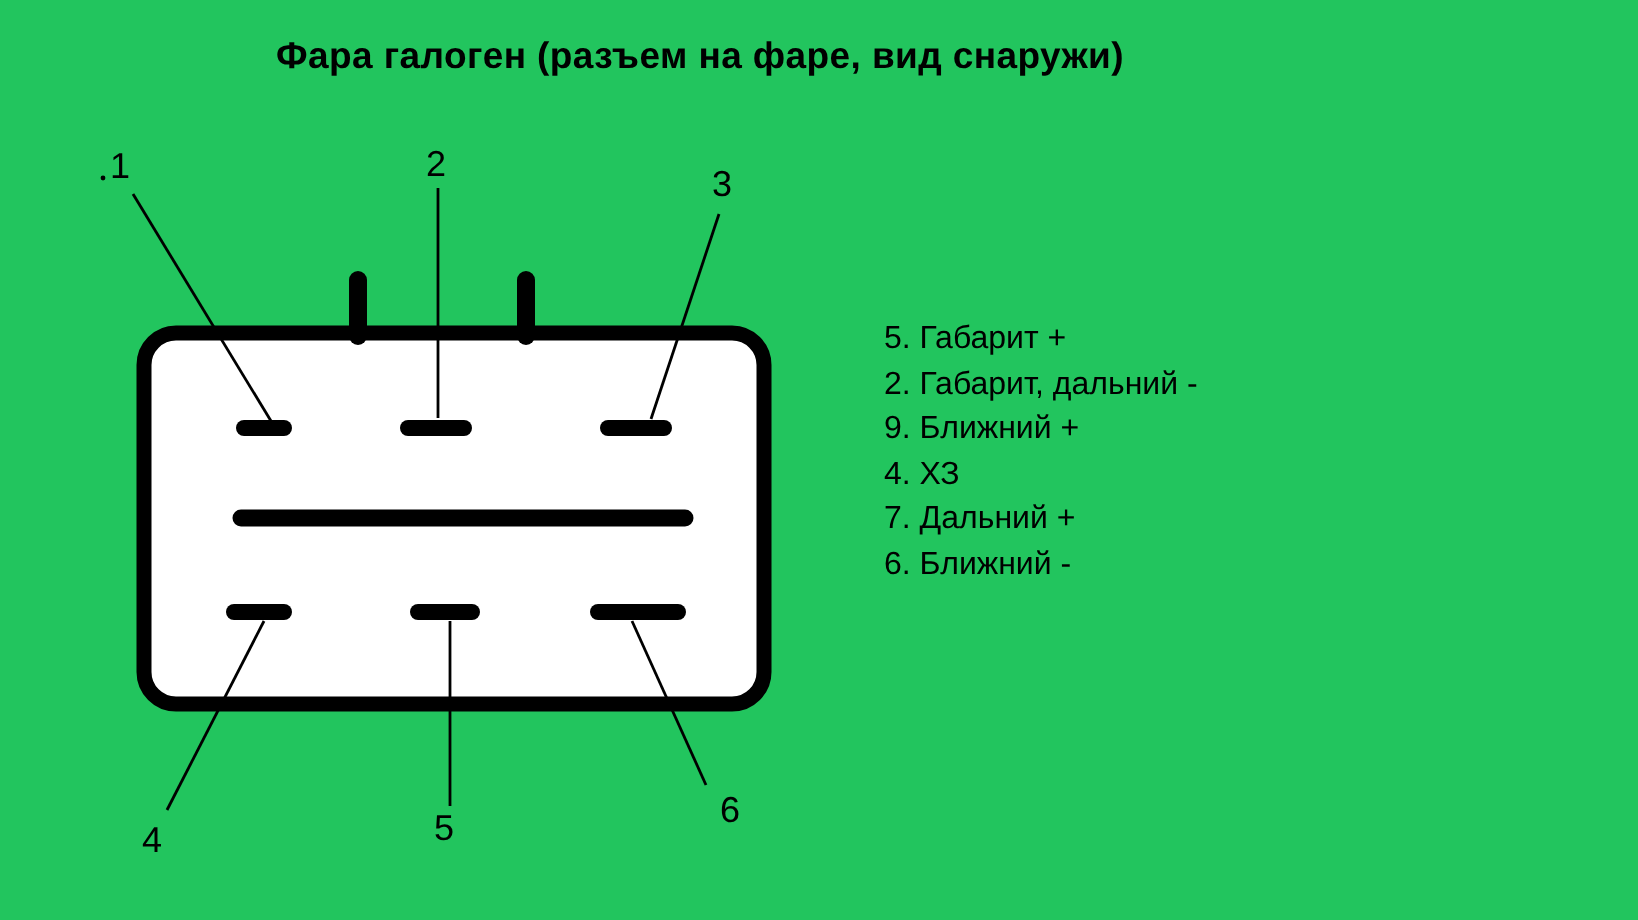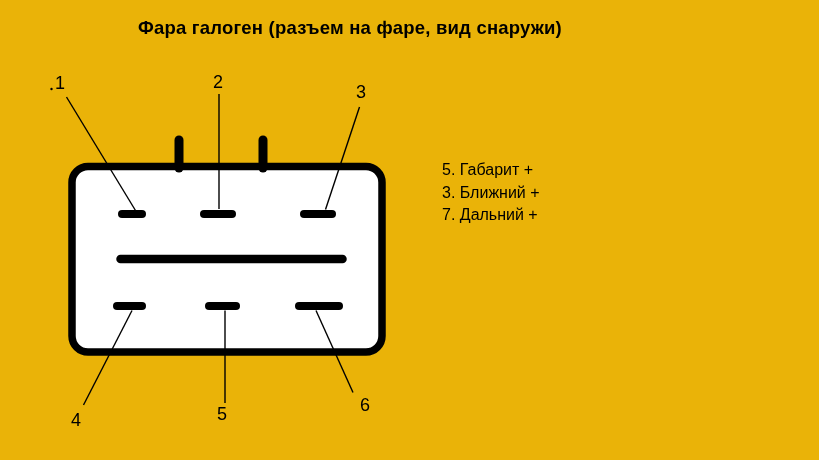--- a/index.html
+++ b/index.html
@@ -1,21 +1,21 @@
 <!DOCTYPE html>
 <html><head>
 <meta charset="utf-8">
 <style>
   * { margin: 0; padding: 0; box-sizing: border-box; }
   html, body { background: #ffffff; }
   .page {
     position: relative;
     width: 819px;
     height: 460px;
-    background: #eab308;
+    background: #22c55e;
     overflow: hidden;
     font-family: "Liberation Sans", sans-serif;
     color: #000000;
   }
   .title {
     position: absolute;
     top: 17px;
     left: 0;
     width: 700px;
     text-align: center;
@@ -88,17 +88,20 @@
 
   <div class="callout callout-1">1</div>
   <div class="callout callout-2">2</div>
   <div class="callout callout-3">3</div>
   <div class="callout callout-4">4</div>
   <div class="callout callout-5">5</div>
   <div class="callout callout-6">6</div>
 
   <div class="legend">
     <div class="legend-item">5. Габарит +</div>
-    <div class="legend-item">3. Ближний +</div>
+    <div class="legend-item">2. Габарит, дальний -</div>
+    <div class="legend-item">9. Ближний +</div>
+    <div class="legend-item">4. ХЗ</div>
     <div class="legend-item">7. Дальний +</div>
+    <div class="legend-item">6. Ближний -</div>
   </div>
 
 </div>
 
 </body></html>

